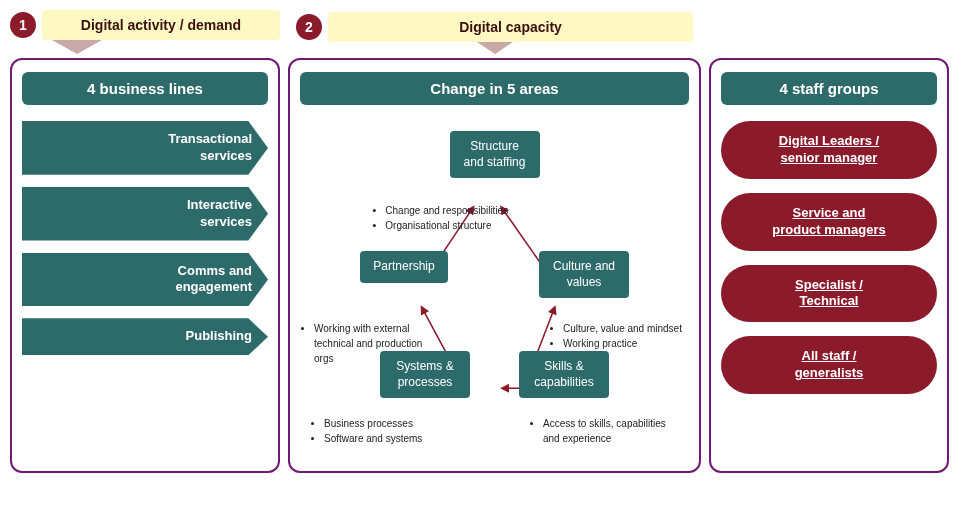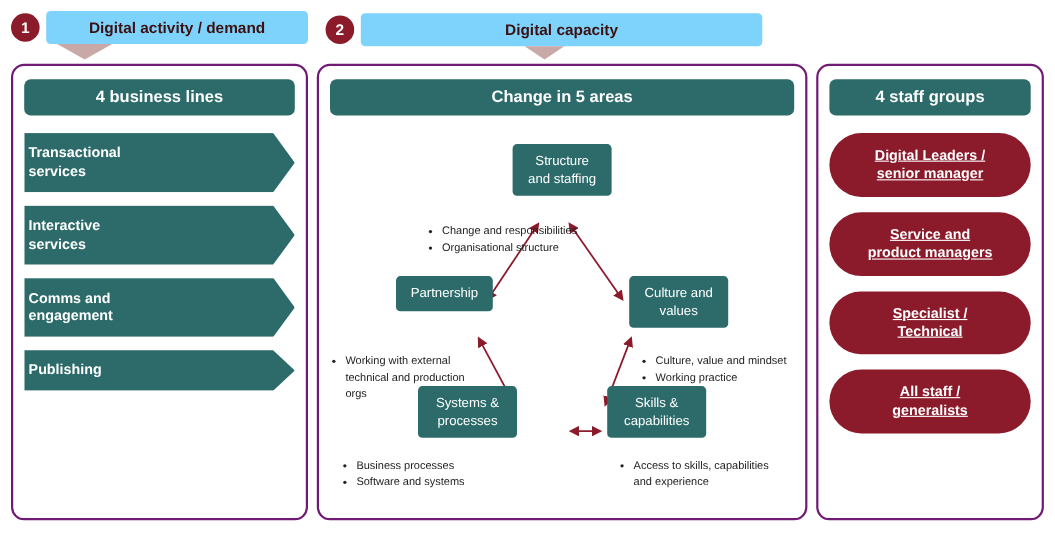--- a/index.html
+++ b/index.html
@@ -64,35 +64,35 @@
     .left-panel {
       width: 270px;
     }
 
     
     .arrow-item {
       background: #2d6b6b;
       color: #fff;
       font-size: 13px;
       font-weight: bold;
-      text-align: left;
-      padding: 10px 4px;
+      text-align: right;
+      padding: 10px 16px;
       margin-bottom: 12px;
       clip-path: polygon(0 0, 92% 0, 100% 50%, 92% 100%, 0 100%);
       line-height: 1.3;
     }
 
     
     .middle-panel {
       flex: 1;
     }
 
     
     .right-panel {
-      width: 207px;
+      width: 240px;
     }
 
     
     .oval-item {
       background: #8B1A2B;
       color: #fff;
       font-size: 13px;
       font-weight: bold;
       text-align: center;
       padding: 12px 16px;
@@ -139,21 +139,21 @@
     .diagram-svg {
       position: absolute;
       top: 0;
       left: 0;
       width: 100%;
       height: 100%;
       pointer-events: none;
     }
 
     .header-block {
-      background: #7dd3fc;
+      background: #fef9c3;
       color: #3d1010;
       font-weight: bold;
       font-size: 14px;
       text-align: center;
       padding: 7px 10px;
       border-radius: 4px;
       display: flex;
       align-items: center;
       justify-content: center;
     }

